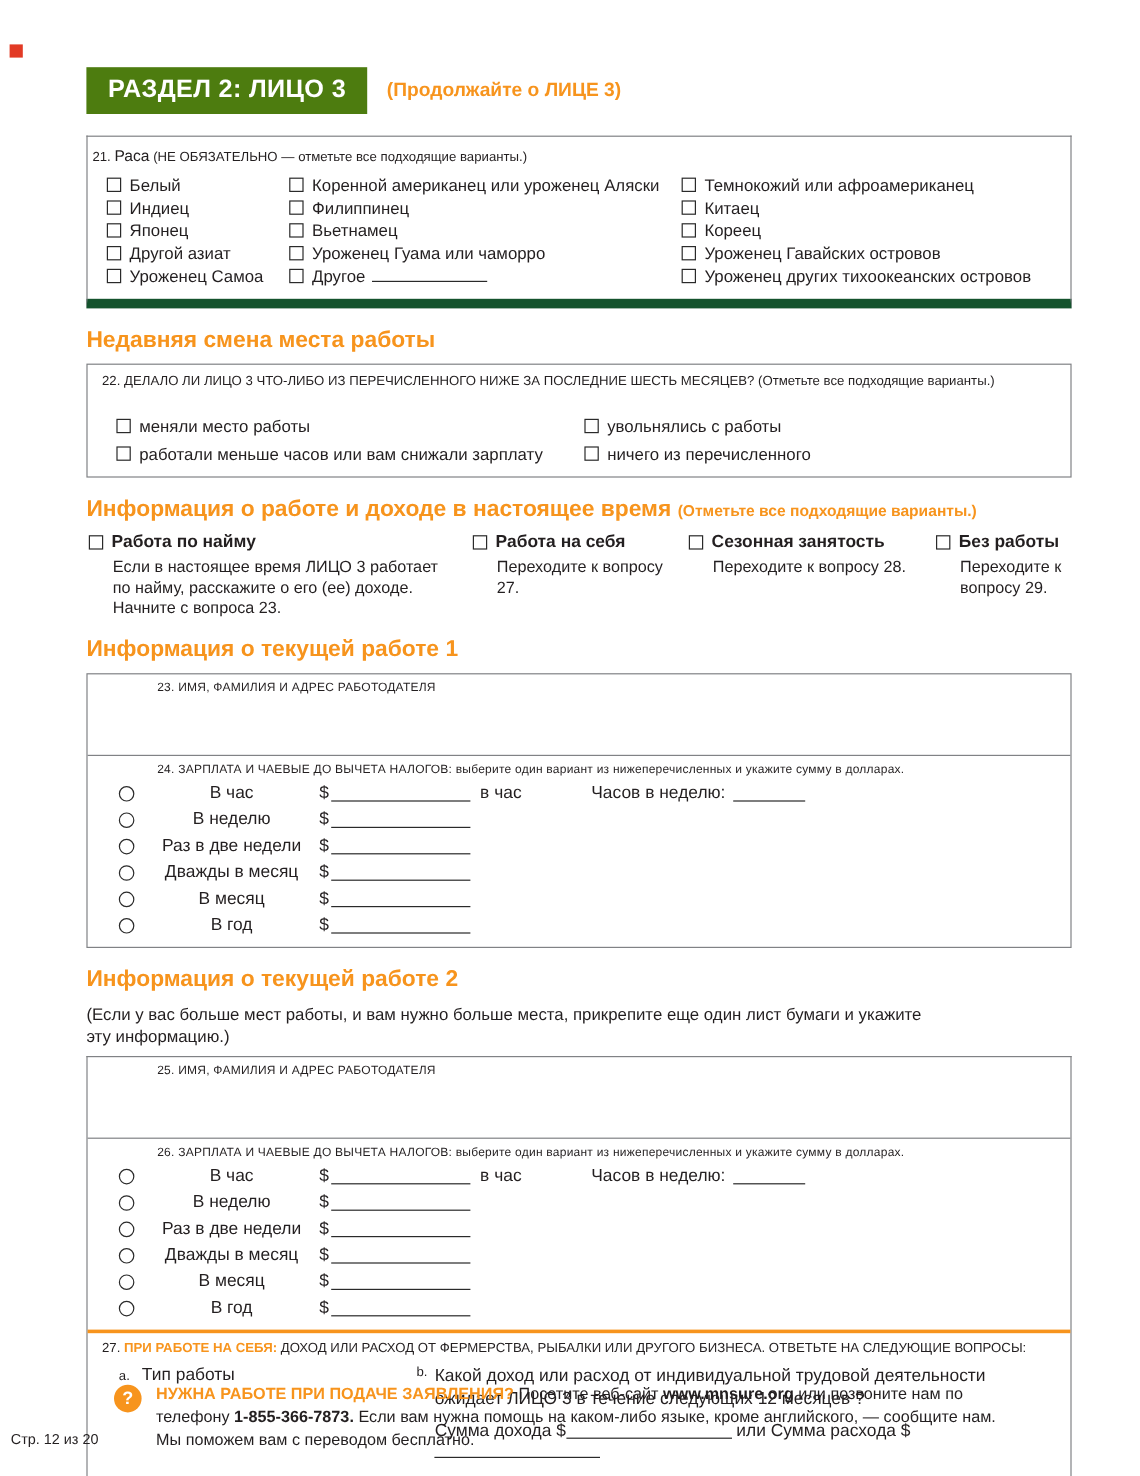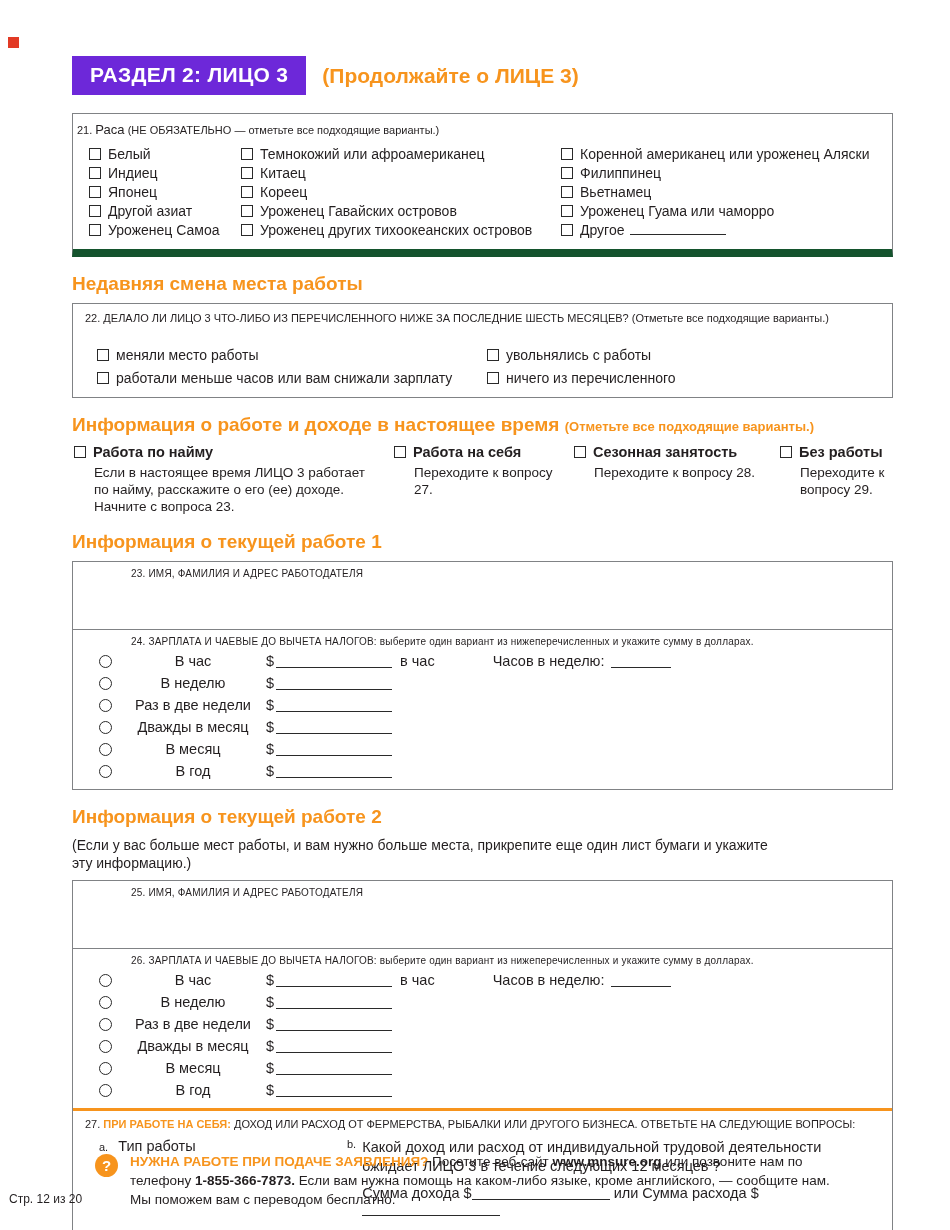--- a/index.html
+++ b/index.html
@@ -7,22 +7,22 @@
   body {
     width: 950px; height: 1230px; position: relative;
     background: #ffffff; color: #231f20;
     font-family: "Liberation Sans", "DejaVu Sans", sans-serif;
     overflow: hidden;
   }
   .crop-mark { position: absolute; left: 8px; top: 37px; width: 11px; height: 11px; background: #e23a25; }
   .content { position: absolute; left: 72px; top: 56px; width: 821px; }
 
   .header-row { display: flex; align-items: center; gap: 16px; }
-  .section-banner { background: #6d28d9; color: #fff; font-weight: bold; font-size: 21px; padding: 7px 18px 8px; letter-spacing: 0.3px; }
-  .section-subtitle { color: #f7941d; font-weight: bold; font-size: 21px; }
+  .section-banner { background: #4d7c0f; color: #fff; font-weight: bold; font-size: 21px; padding: 7px 18px 8px; letter-spacing: 0.3px; }
+  .section-subtitle { color: #f7941d; font-weight: bold; font-size: 16px; }
 
   .box { border: 1px solid #808285; background: #fff; }
   .q21-box { margin-top: 18px; padding: 8px 4px 10px; border-bottom: 8px solid #14532d; }
   .q-head { font-size: 11px; }
   .q-head .q-title { font-size: 13px; }
   .q-note { font-size: 11px; }
 
   .race-cols { display: flex; margin-top: 9px; padding-left: 12px; }
   .race-col { display: flex; flex-direction: column; gap: 2px; }
   .race-col.c1 { width: 152px; }
@@ -118,42 +118,20 @@
           </label>
         <label class="chk">
             <span class="cbox"></span>
             <span>Другой азиат</span>
           </label>
         <label class="chk">
             <span class="cbox"></span>
             <span>Уроженец Самоа</span>
           </label>
       </div>
-      <div class="race-col c2">
-        <label class="chk">
-            <span class="cbox"></span>
-            <span>Темнокожий или афроамериканец</span>
-          </label>
-        <label class="chk">
-            <span class="cbox"></span>
-            <span>Китаец</span>
-          </label>
-        <label class="chk">
-            <span class="cbox"></span>
-            <span>Кореец</span>
-          </label>
-        <label class="chk">
-            <span class="cbox"></span>
-            <span>Уроженец Гавайских островов</span>
-          </label>
-        <label class="chk">
-            <span class="cbox"></span>
-            <span>Уроженец других тихоокеанских островов</span>
-          </label>
-      </div>
       <div class="race-col c3">
         <label class="chk">
             <span class="cbox"></span>
             <span>Коренной американец или уроженец Аляски</span>
           </label>
         <label class="chk">
             <span class="cbox"></span>
             <span>Филиппинец</span>
           </label>
         <label class="chk">
@@ -161,20 +139,42 @@
             <span>Вьетнамец</span>
           </label>
         <label class="chk">
             <span class="cbox"></span>
             <span>Уроженец Гуама или чаморро</span>
           </label>
         <label class="chk">
             <span class="cbox"></span>
             <span>Другое</span>
             <span class="fill other"></span>
+          </label>
+      </div>
+      <div class="race-col c2">
+        <label class="chk">
+            <span class="cbox"></span>
+            <span>Темнокожий или афроамериканец</span>
+          </label>
+        <label class="chk">
+            <span class="cbox"></span>
+            <span>Китаец</span>
+          </label>
+        <label class="chk">
+            <span class="cbox"></span>
+            <span>Кореец</span>
+          </label>
+        <label class="chk">
+            <span class="cbox"></span>
+            <span>Уроженец Гавайских островов</span>
+          </label>
+        <label class="chk">
+            <span class="cbox"></span>
+            <span>Уроженец других тихоокеанских островов</span>
           </label>
       </div>
     </div>
   </div>
 
   <h2 class="orange-heading">Недавняя смена места работы</h2>
   <div class="box q22-box">
     <div class="q-head">22. ДЕЛАЛО ЛИ ЛИЦО 3 ЧТО-ЛИБО ИЗ ПЕРЕЧИСЛЕННОГО НИЖЕ ЗА ПОСЛЕДНИЕ ШЕСТЬ МЕСЯЦЕВ? (Отметьте все подходящие варианты.)</div>
     <div class="q22-grid">
       <label class="chk">

